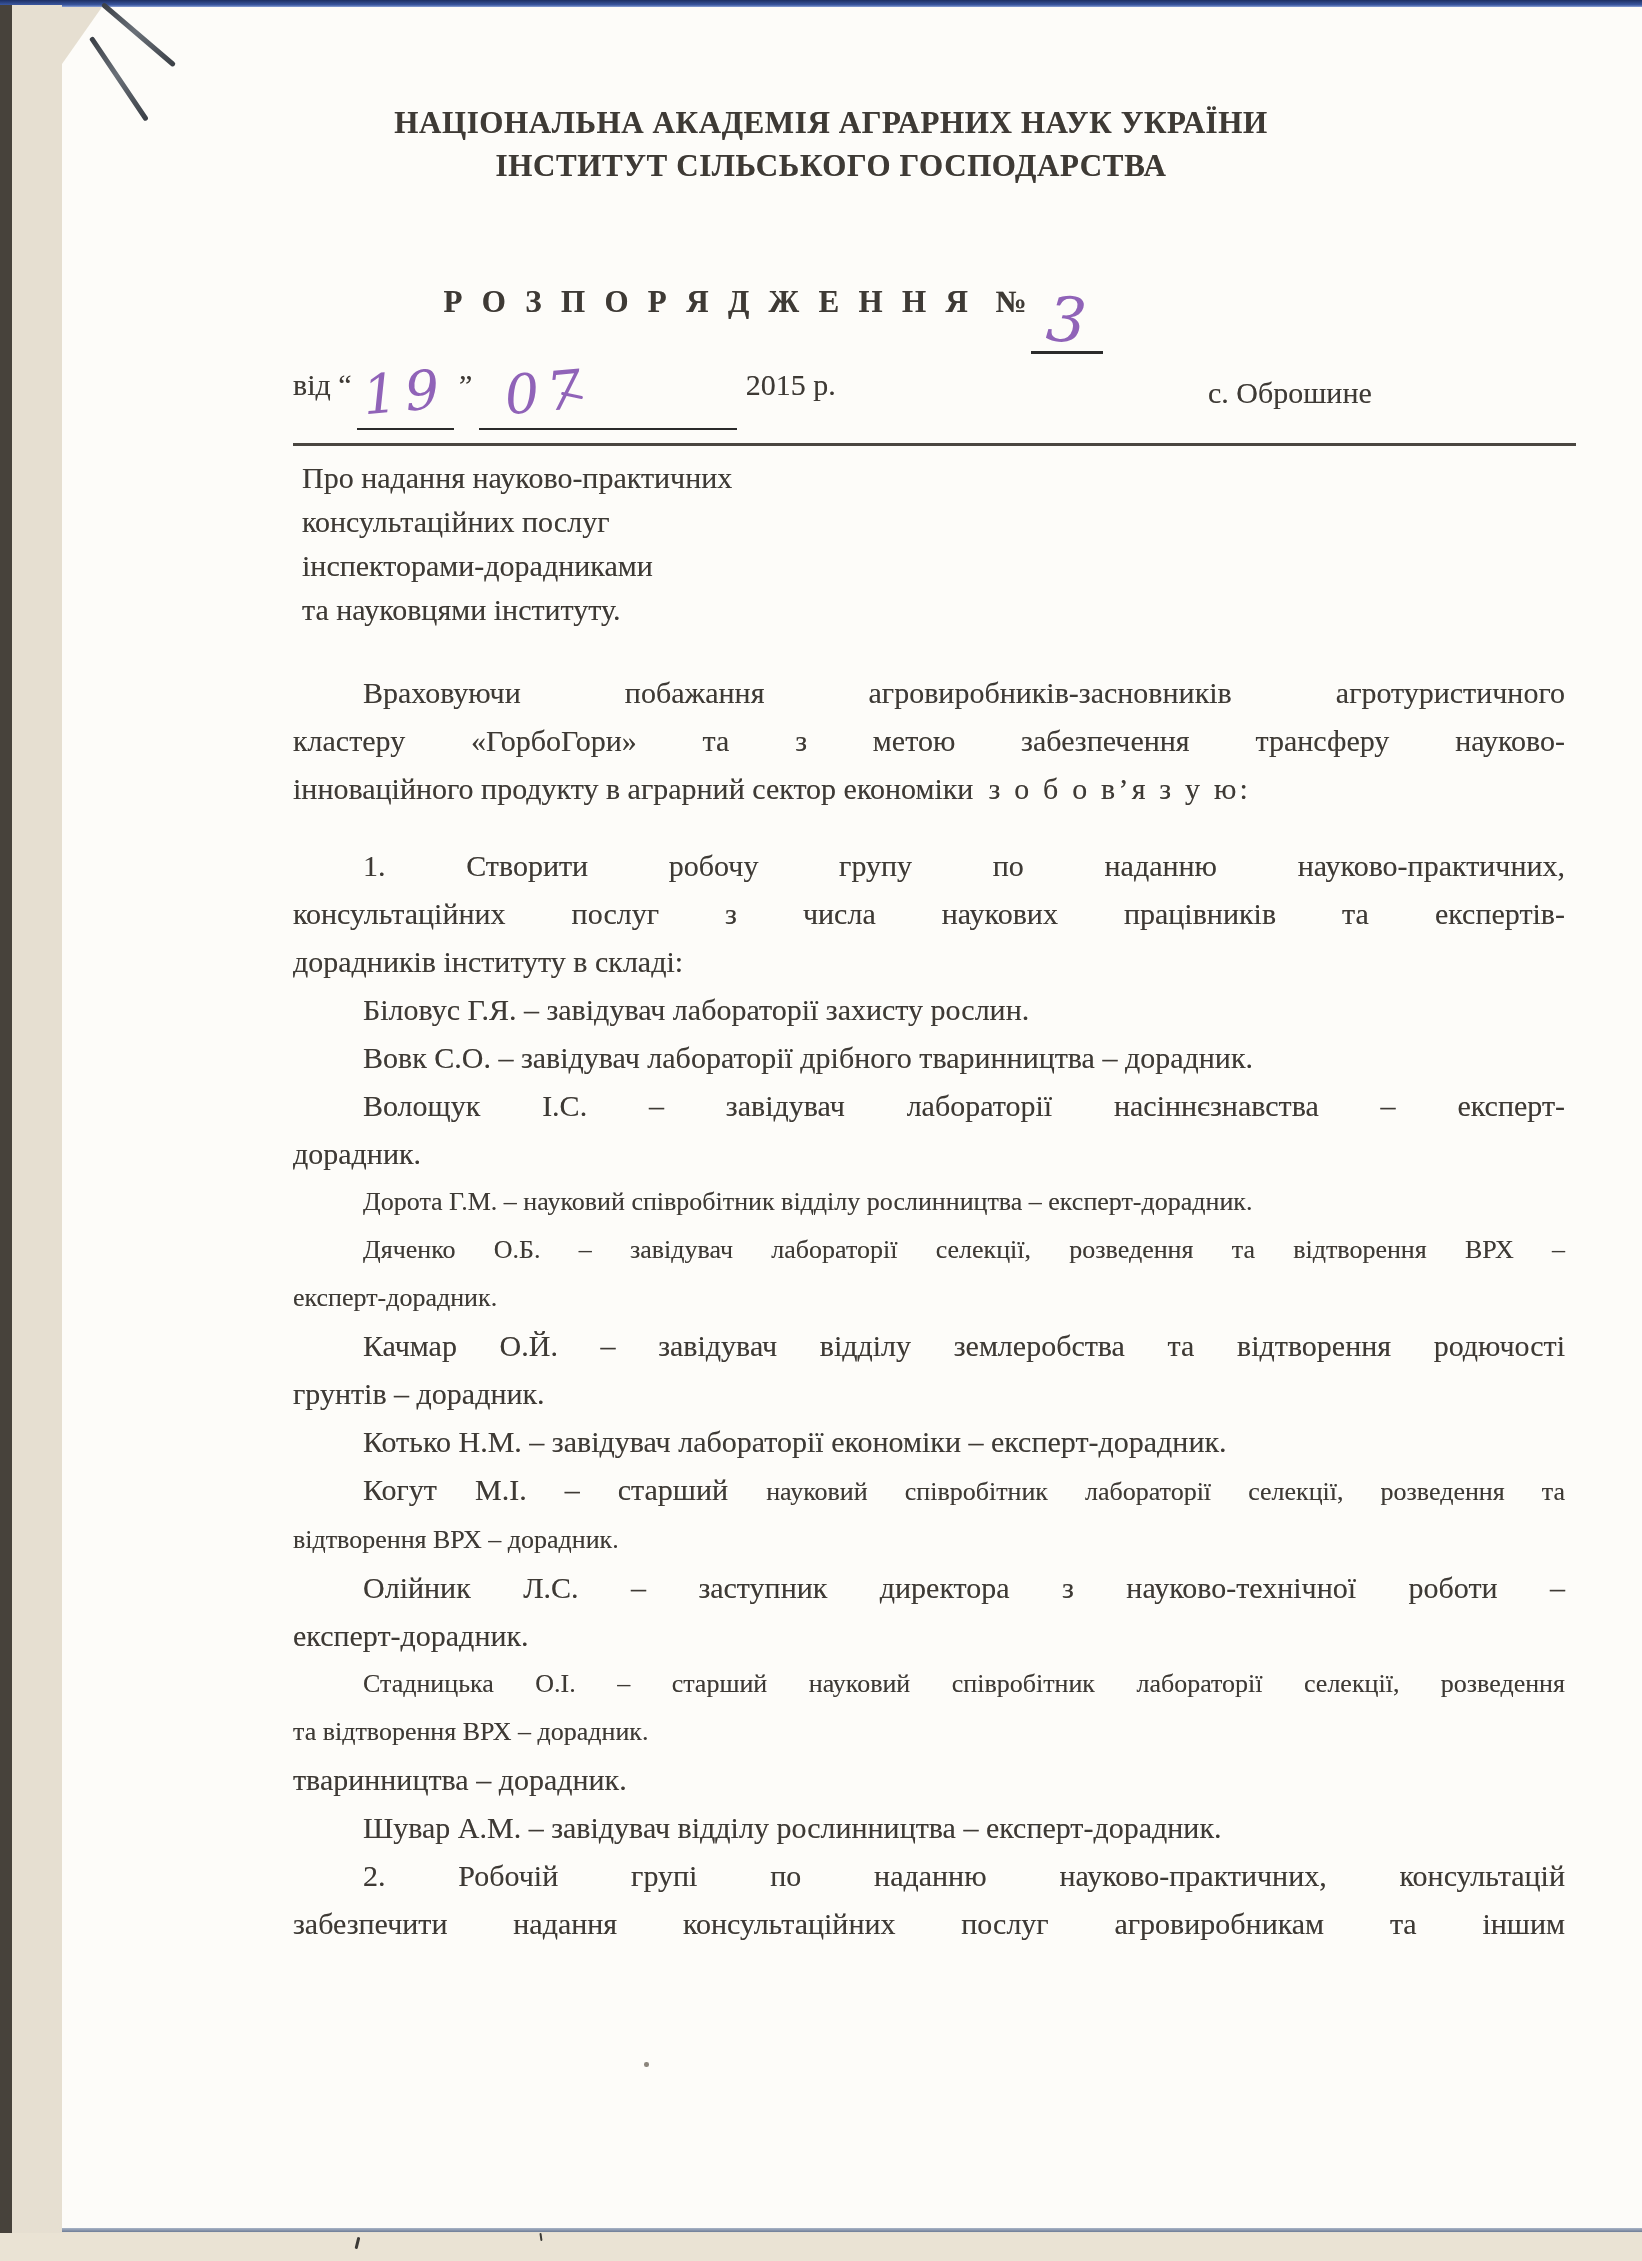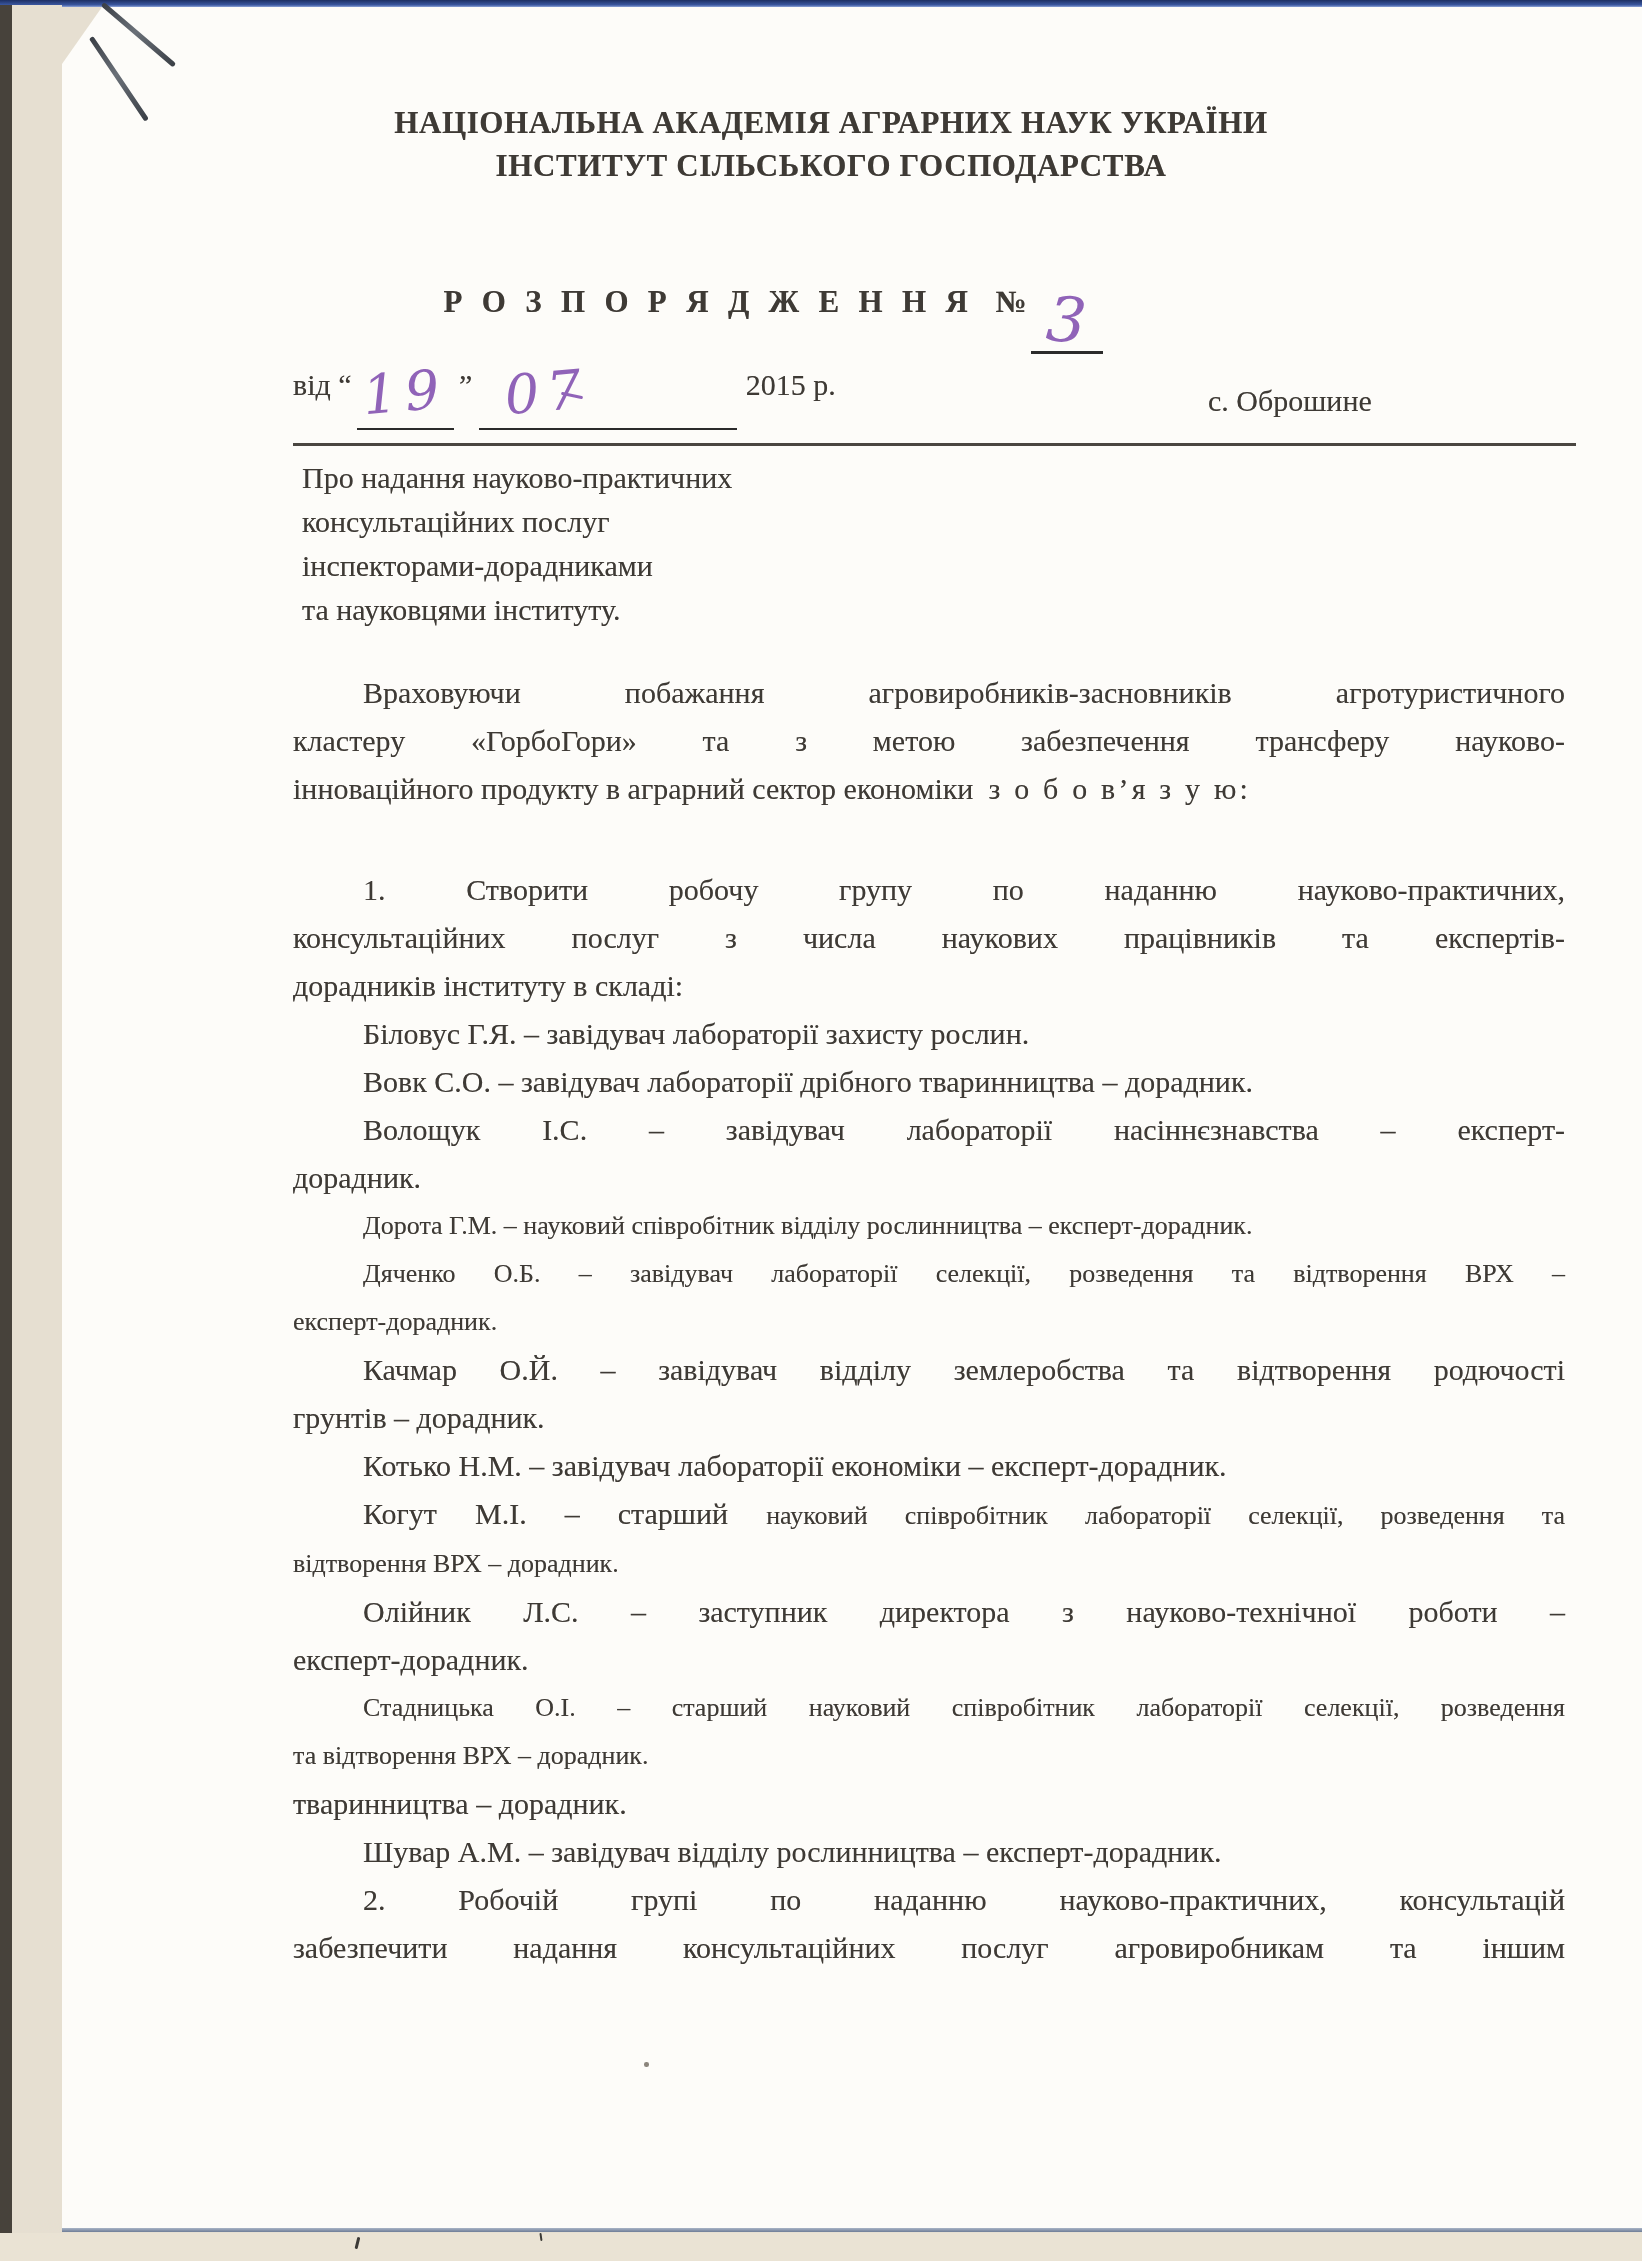--- a/index.html
+++ b/index.html
@@ -47,33 +47,33 @@
   .date-row{position:absolute;left:293px;top:359px;width:1272px;font-size:30px;line-height:52px;
     white-space:nowrap;}
   .u{display:inline-block;border-bottom:2.6px solid #2b2b2b;vertical-align:-17px;}
   .u-day{width:97px;margin:0 5.2px;text-align:center;}
   .u-month{width:258px;margin:0 9px 0 6.4px;position:relative;text-align:left;
     padding-left:26px;box-sizing:border-box;}
   .hand-date{display:inline-block;font-size:54px;line-height:44px;letter-spacing:7.7px;
     transform:rotate(-5deg) translateY(-1.3px);}
   .seven-cross{position:absolute;left:82px;top:22px;width:22px;height:3.2px;background:#9063b8;
     transform:rotate(12deg);border-radius:1.3px;}
-  .place{position:absolute;left:915px;top:16px;}
+  .place{position:absolute;left:915px;top:8px;}
 
   .hr{position:absolute;left:293px;top:443px;width:1283px;height:2.6px;background:#4a4641;}
 
   .subject{position:absolute;left:302px;top:456px;width:773px;font-size:30px;line-height:44px;}
 
   .body-block{position:absolute;left:293px;top:669px;width:1272px;}
   .ln{line-height:48px;font-size:30px;text-align:left;}
   .sm{font-size:26px;}
   .ind{padding-left:70px;}
   .just{text-align:justify;text-align-last:justify;}
   .nw{white-space:nowrap;}
-  .gap{margin-top:53px;}
+  .gap{margin-top:29px;}
   .spaced{letter-spacing:3.2px;}
 </style>
 </head>
 <body>
 
 <div class="edge-top"></div>
 <div class="edge-left-dark"></div>
 <div class="edge-left-beige"></div>
 <div class="paper"></div>
 <div class="corner-wedge"></div>

